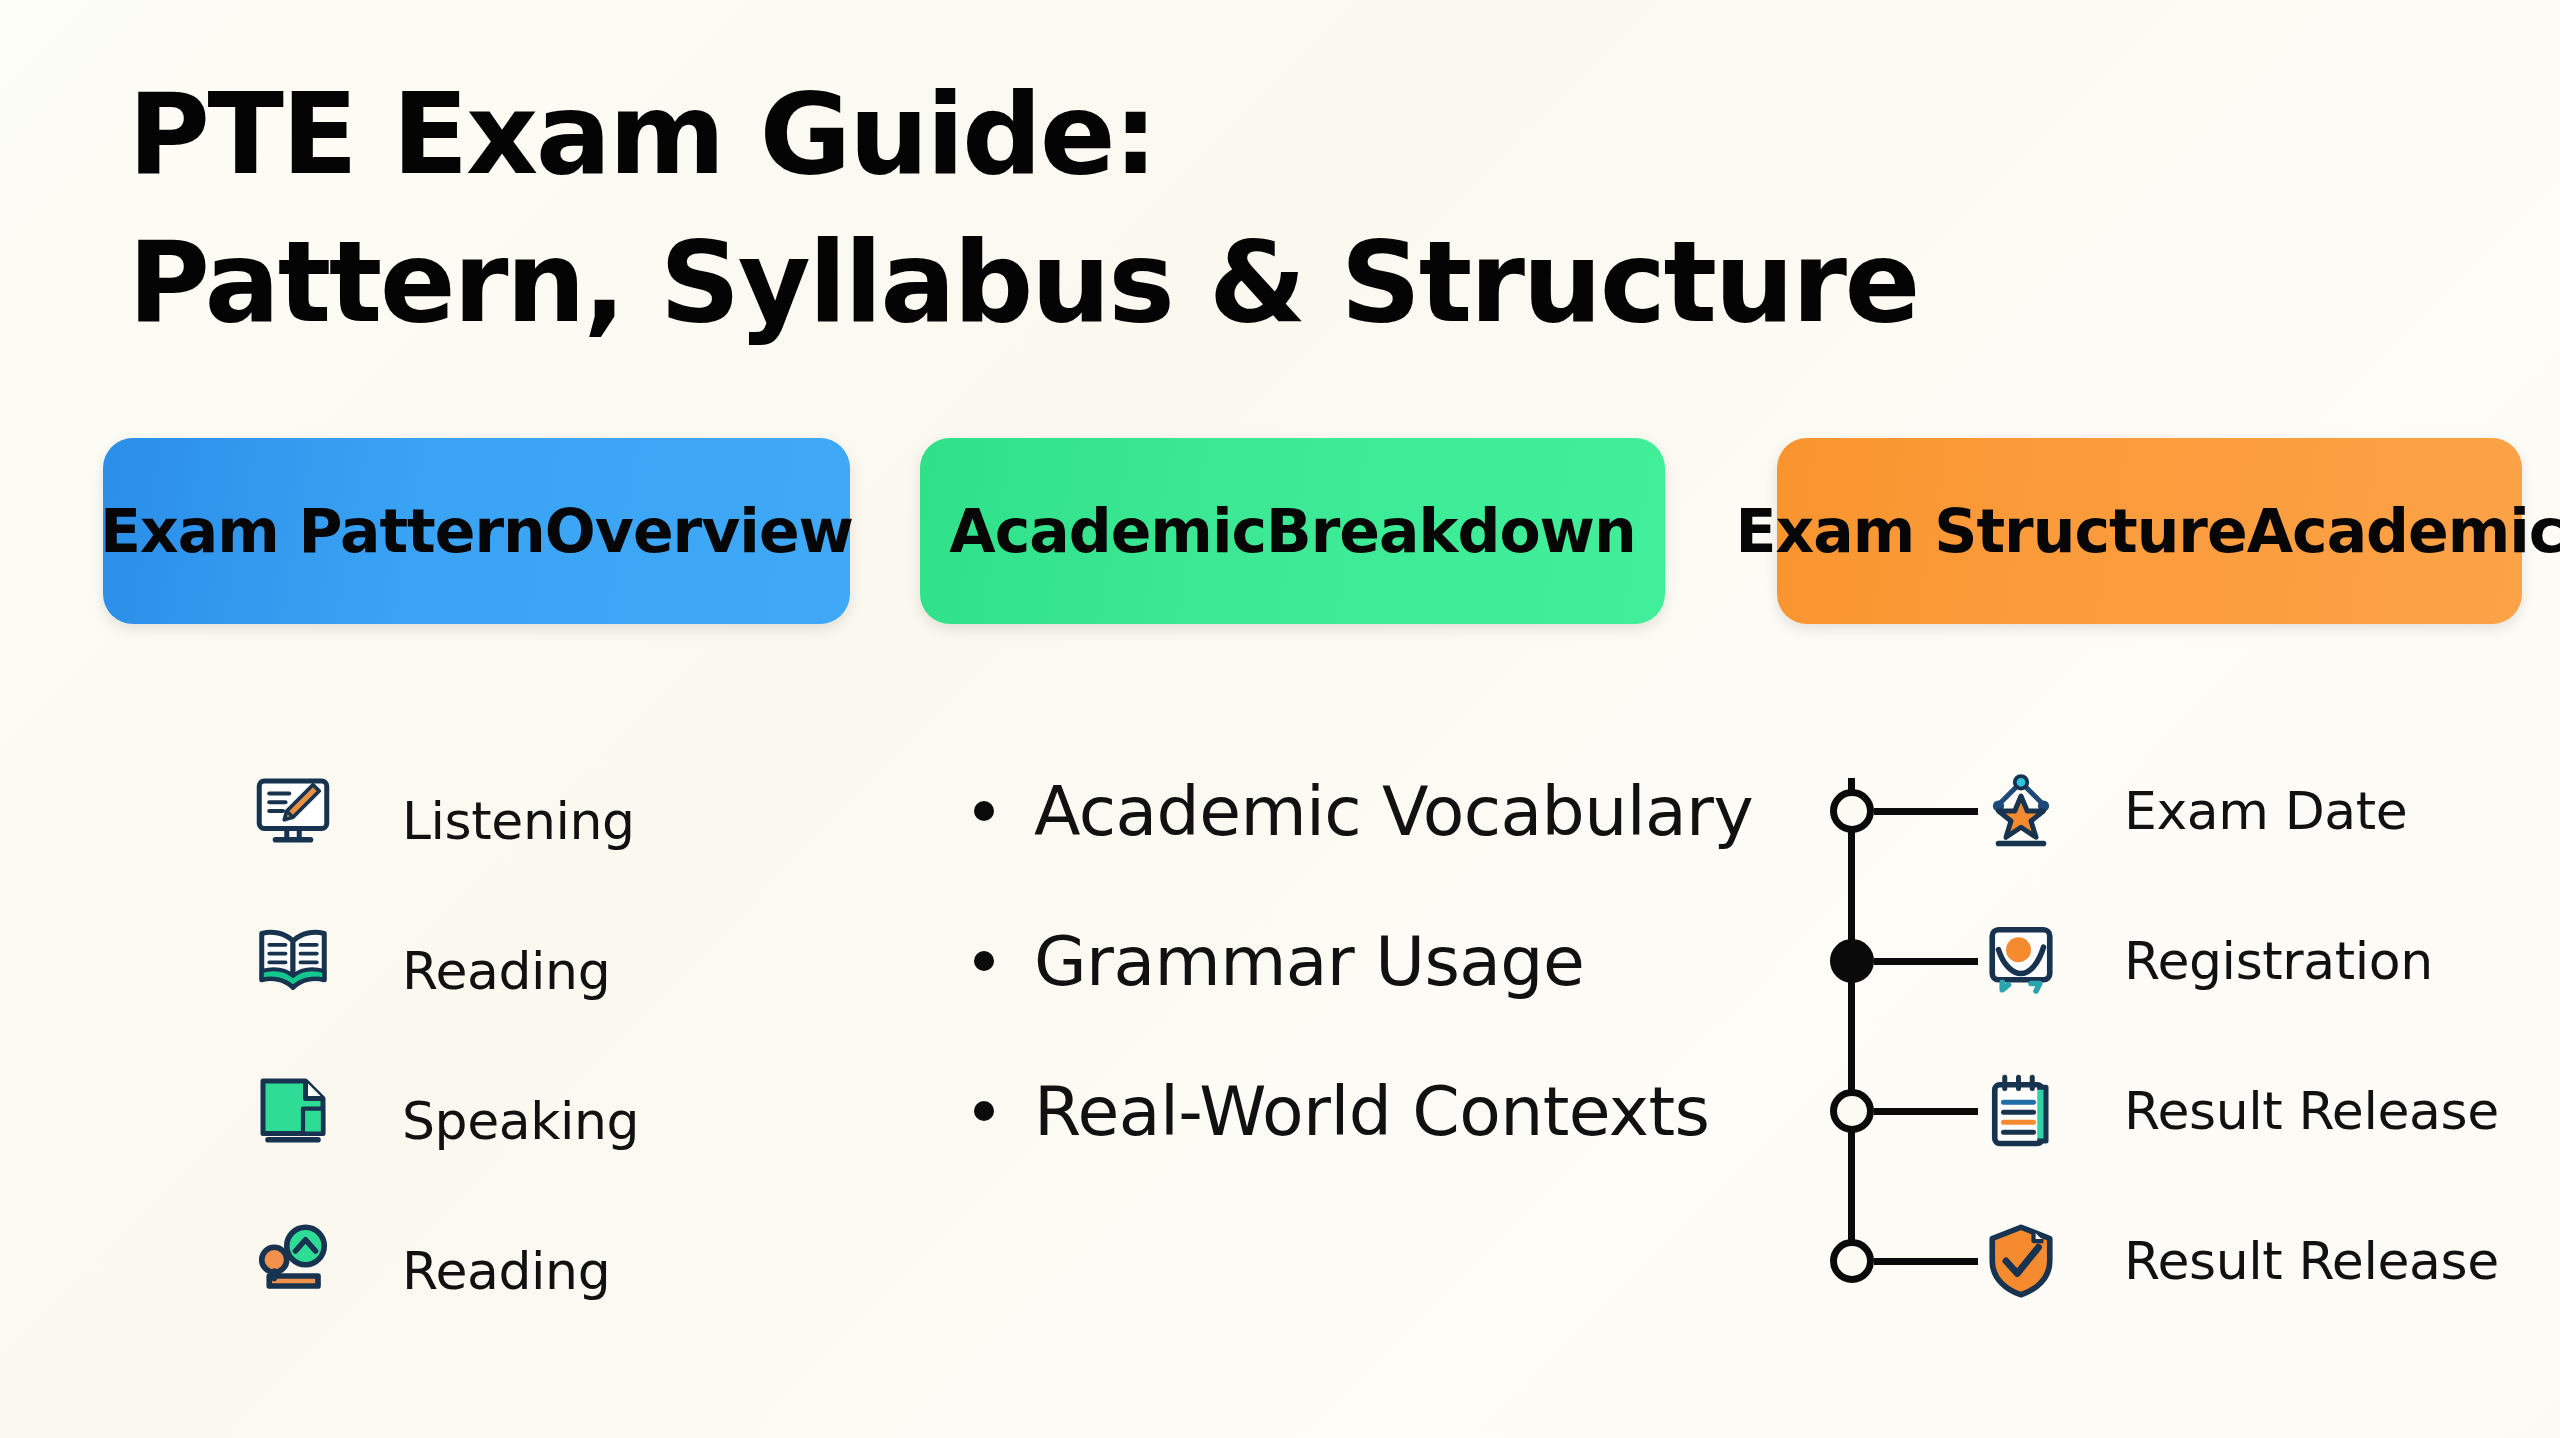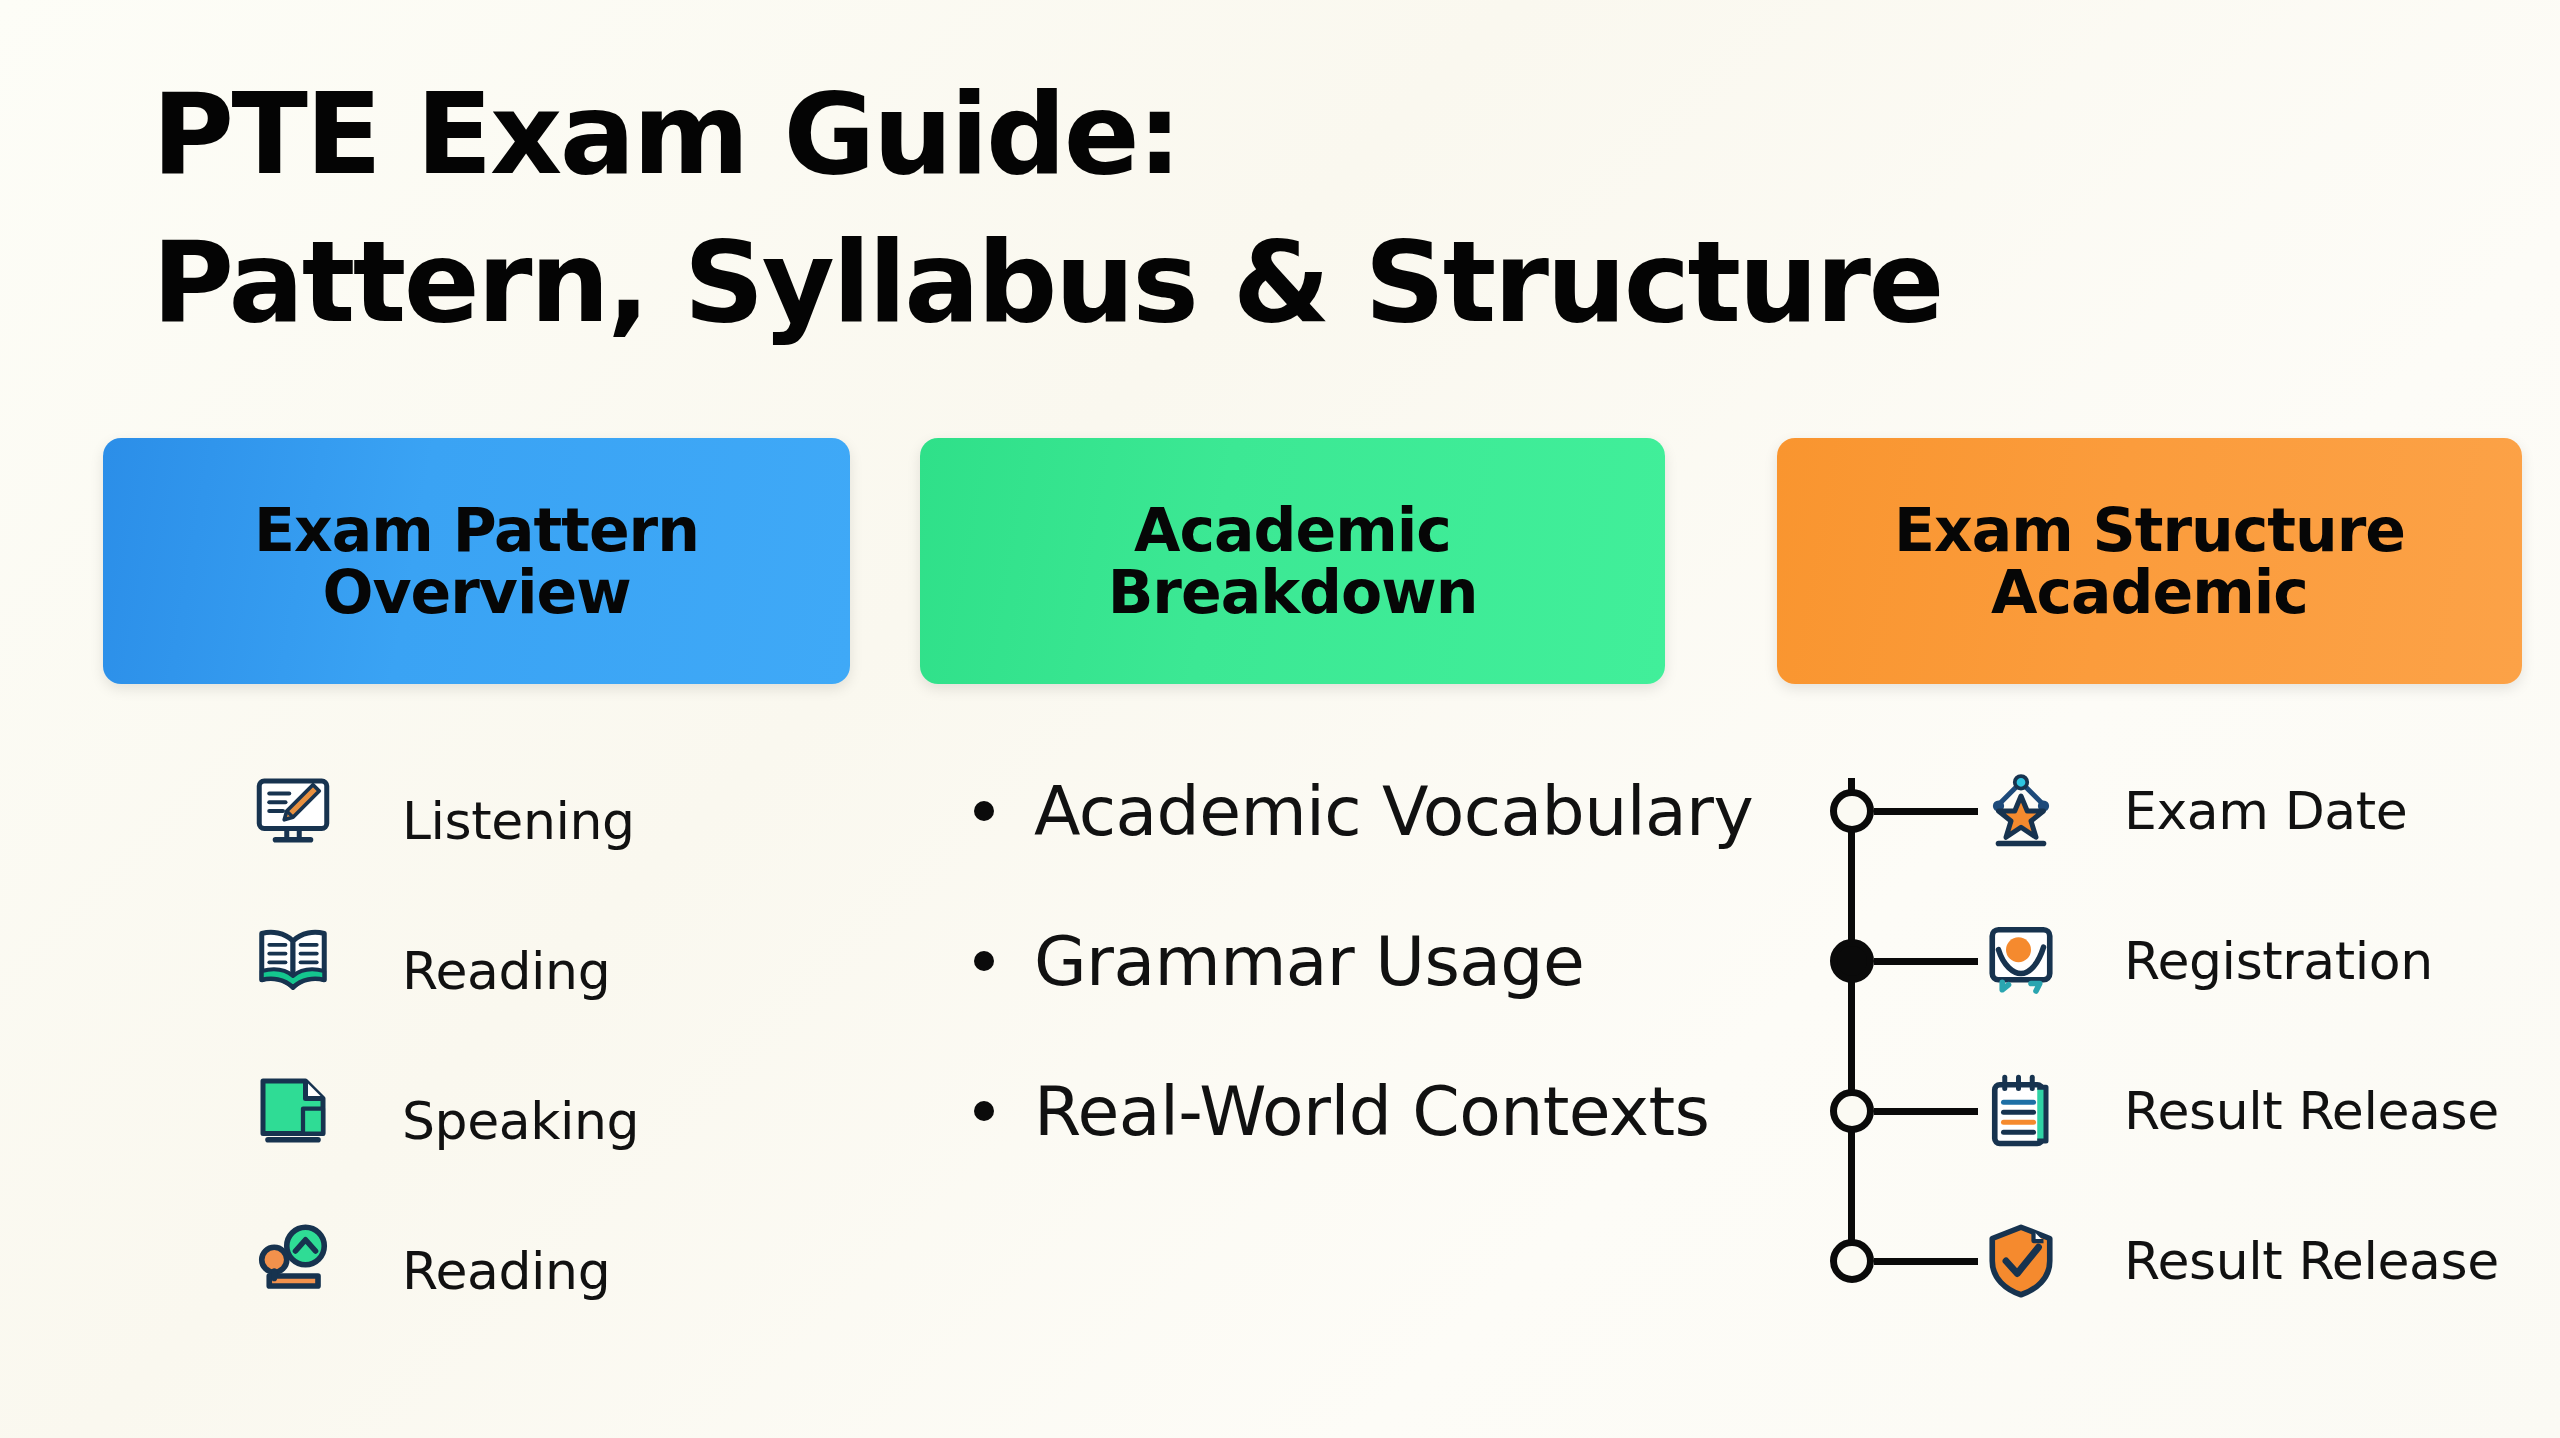--- a/index.html
+++ b/index.html
@@ -28,39 +28,37 @@
     width: 2200px;
   }
   .title-line {
     font-family: "DejaVu Sans", sans-serif;
     font-weight: 700;
     font-size: 112px;
     line-height: 1.0;
     letter-spacing: -2.5px;
     color: #040404;
     white-space: nowrap;
-    margin-left: 24px;
   }
   .title-line.l2 { margin-top: 36px; }
 
   
   .cards {
     position: absolute;
     left: 0;
     top: 438px;
     width: 2560px;
     height: 246px;
   }
   .card {
     position: absolute;
     top: 0;
-    height: 246px;
-    border-radius: 18px;
-    display: flex;
-    flex-direction: column;
+    height: 186px;
+    border-radius: 30px;
+    display: flex;
     align-items: center;
     justify-content: center;
     box-shadow: 0 5px 14px rgba(0,0,0,0.10);
   }
   .card-a {
     left: 103px;
     width: 747px;
     background: linear-gradient(100deg, #2b8ee8 0%, #3aa3f4 42%, #3fa9f7 100%);
   }
   .card-b {

